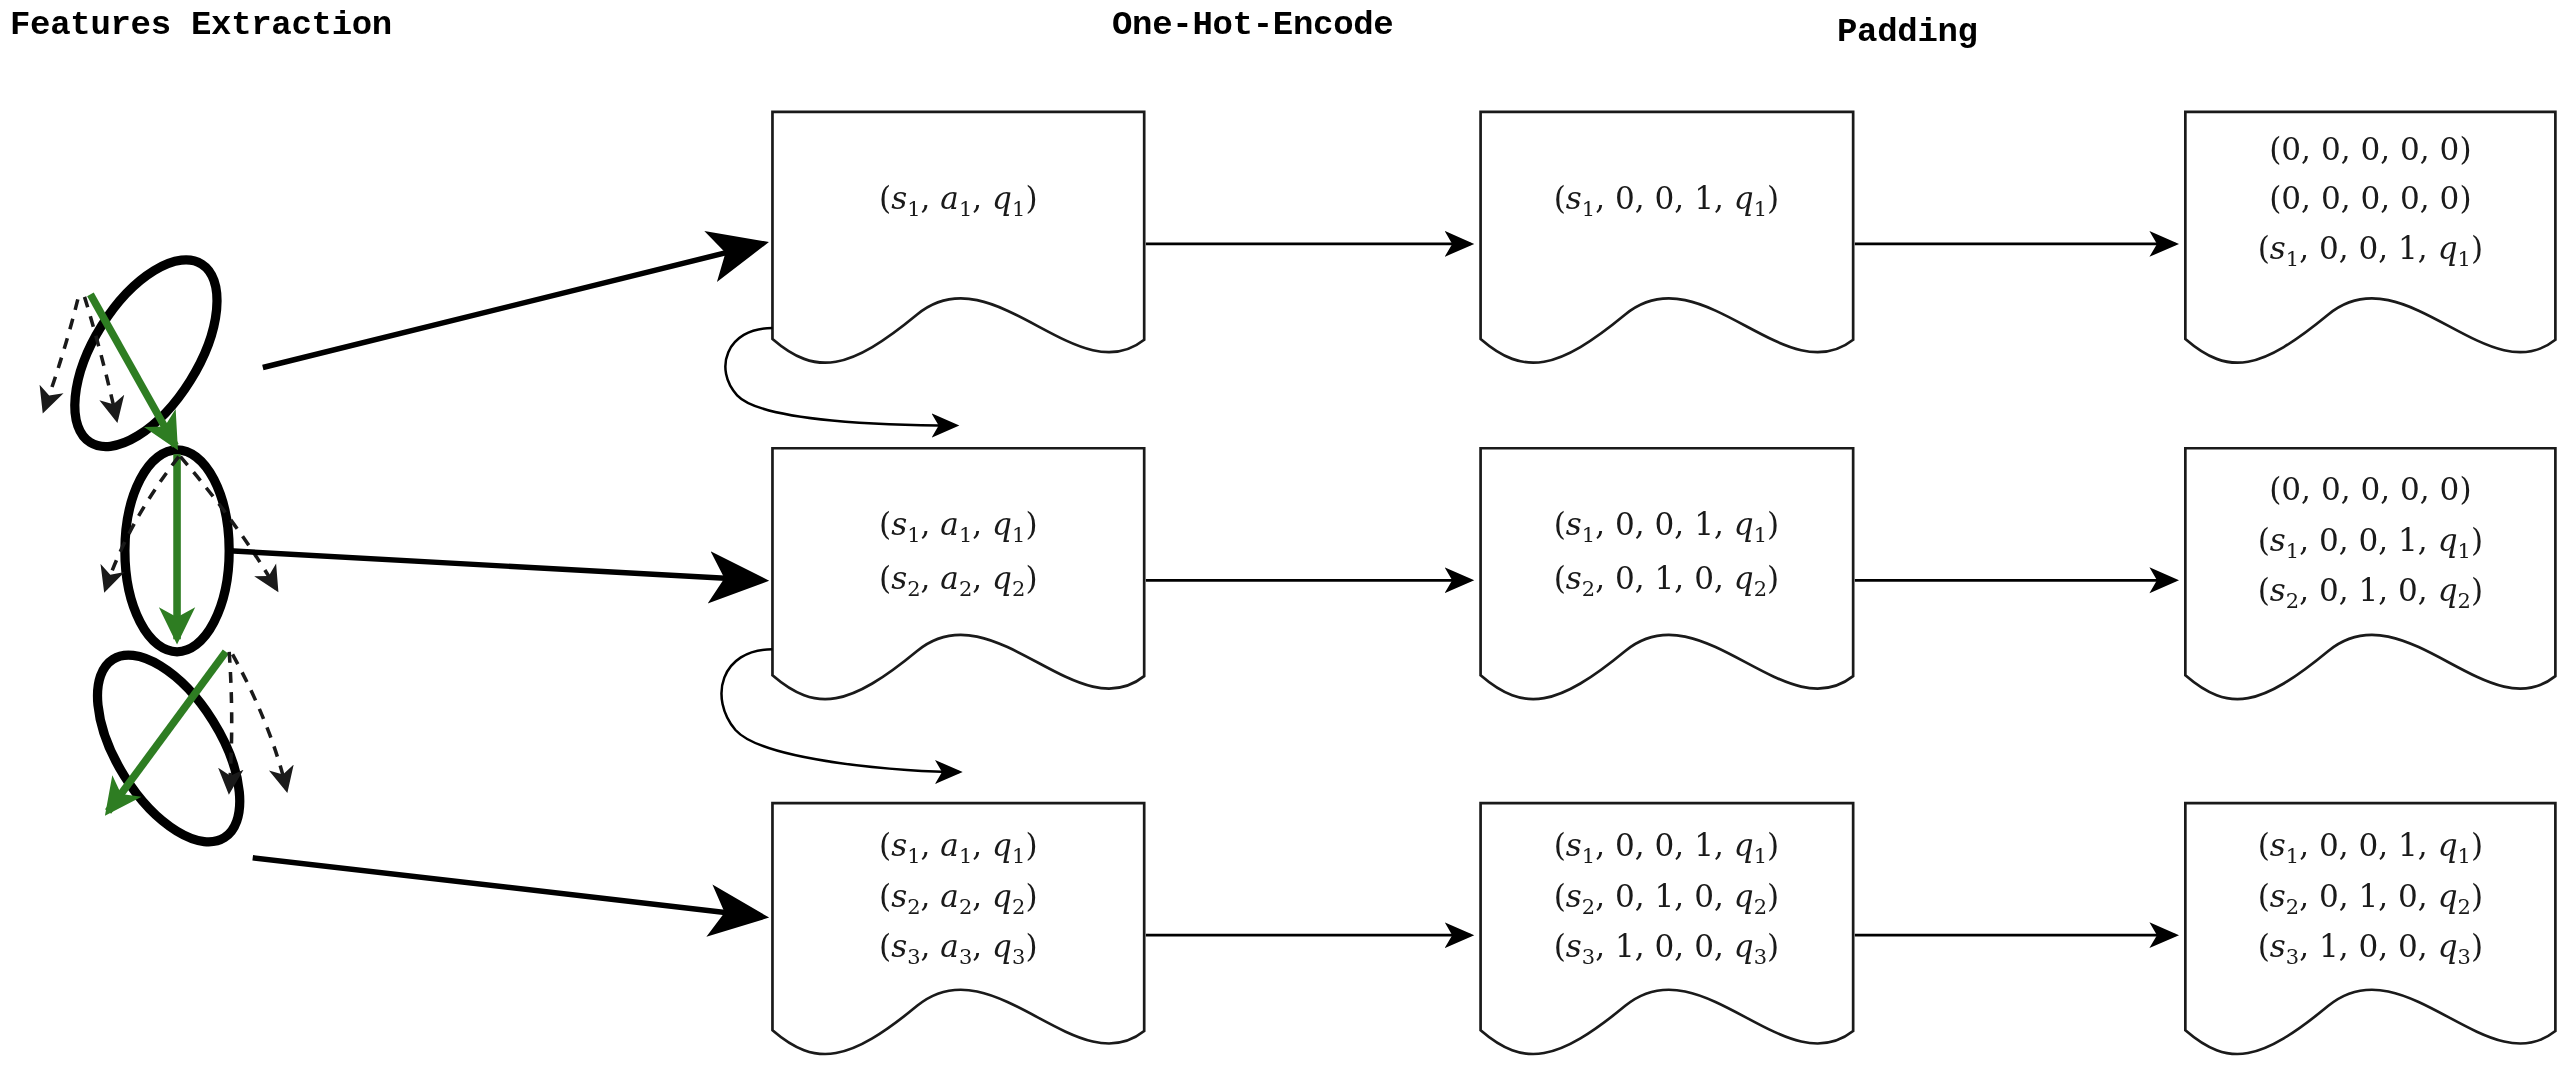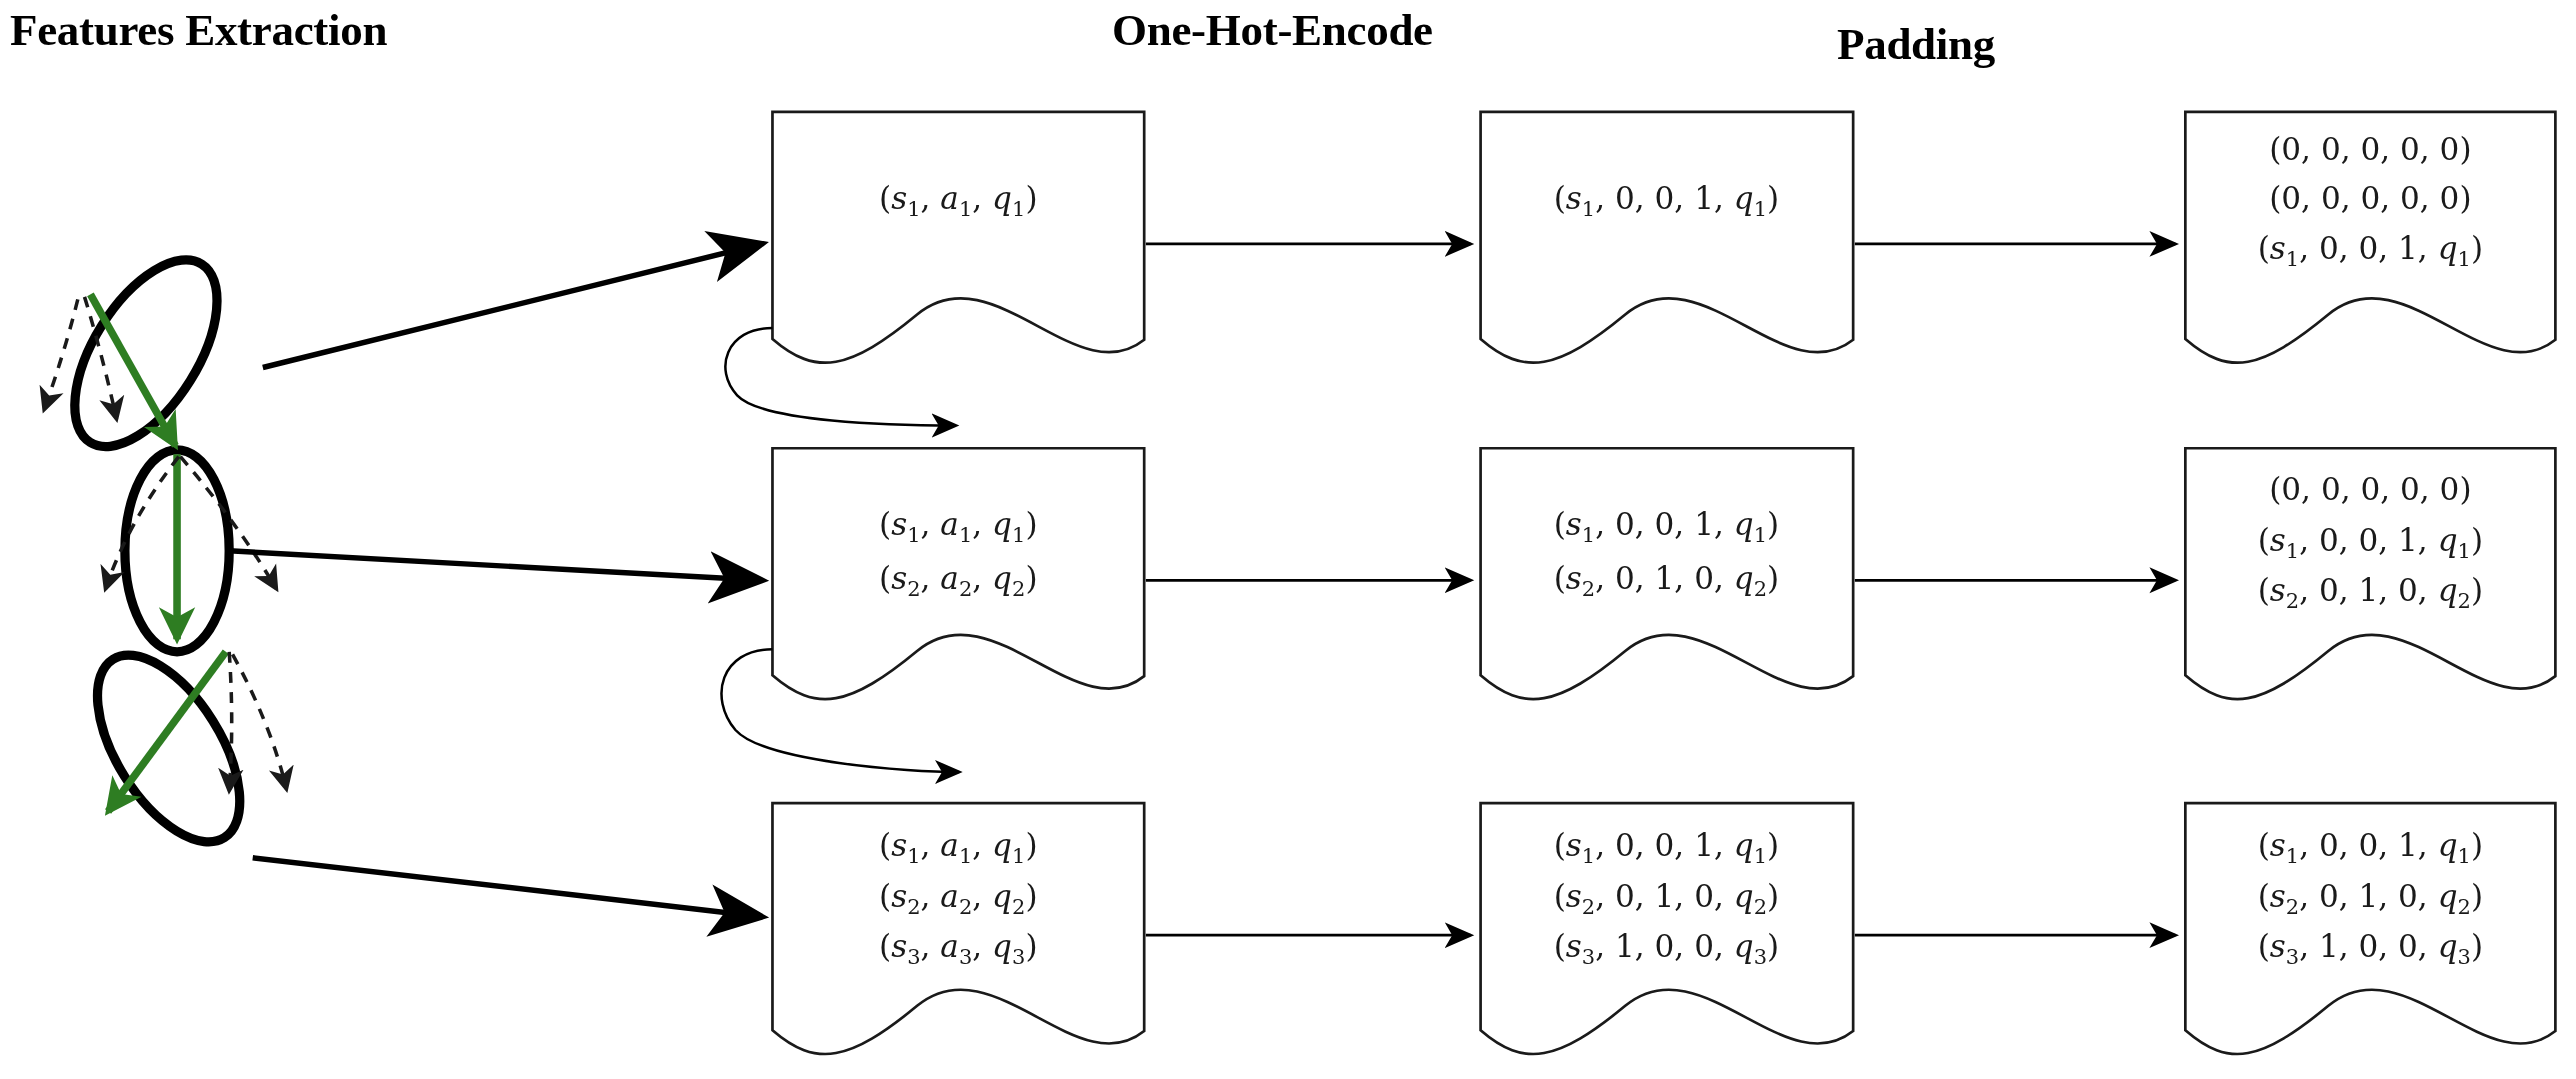--- a/index.html
+++ b/index.html
@@ -12,31 +12,31 @@
   }
   #canvas {
     position: relative;
     width: 2576px;
     height: 1079px;
     background: #ffffff;
     overflow: hidden;
   }
   .stage-title {
     position: absolute;
-    font-family: Liberation Serif, serif;
+    font-family: Liberation Mono, monospace;
     font-weight: bold;
-    font-size: 45px;
+    font-size: 34px;
     color: #000000;
     letter-spacing: -0.3px;
     white-space: nowrap;
     line-height: 1;
   }
   #title-features { left: 10px;   top: 8.4px; }
   #title-onehot   { left: 1112px; top: 8px; }
-  #title-padding  { left: 1837px; top: 22px; }
+  #title-padding  { left: 1837px; top: 15px; }
 
   svg.layer {
     position: absolute;
     left: 0;
     top: 0;
     width: 2576px;
     height: 1079px;
   }
   .doc-shape {
     fill: #ffffff;

